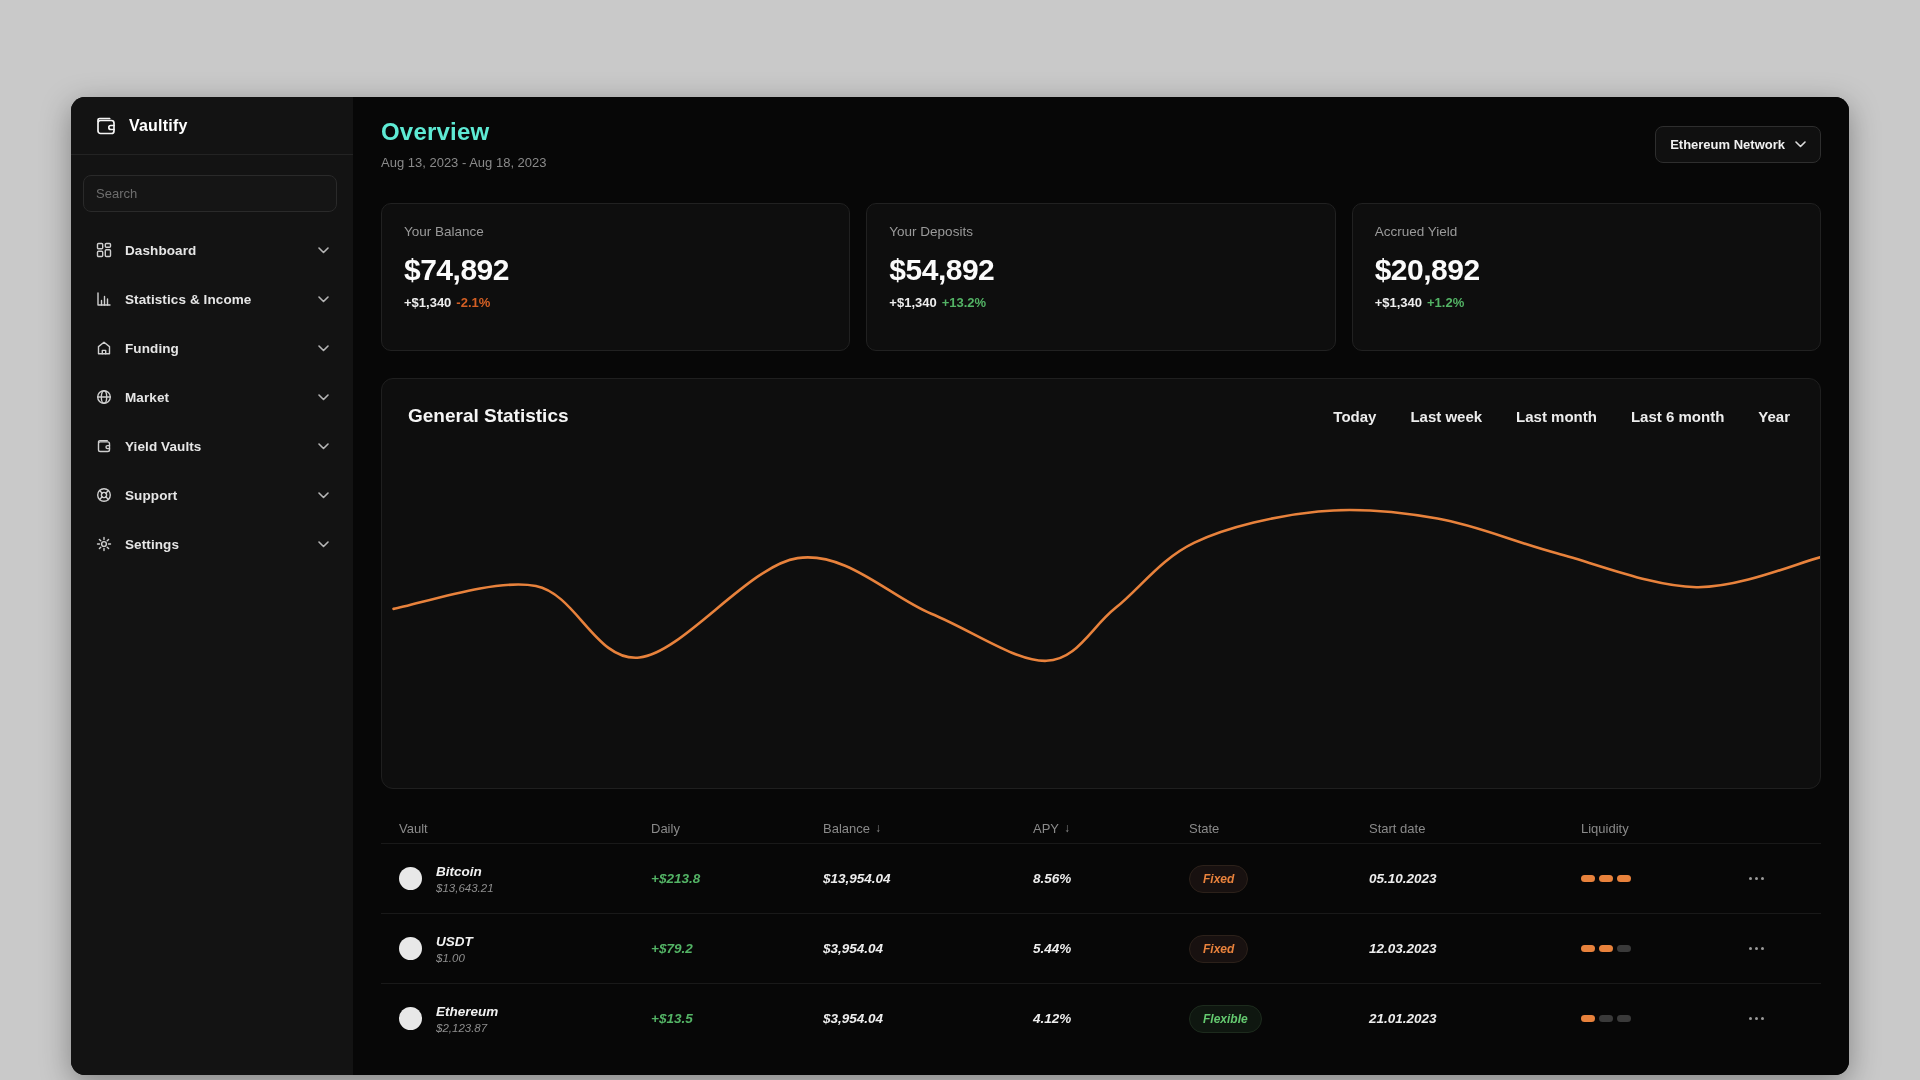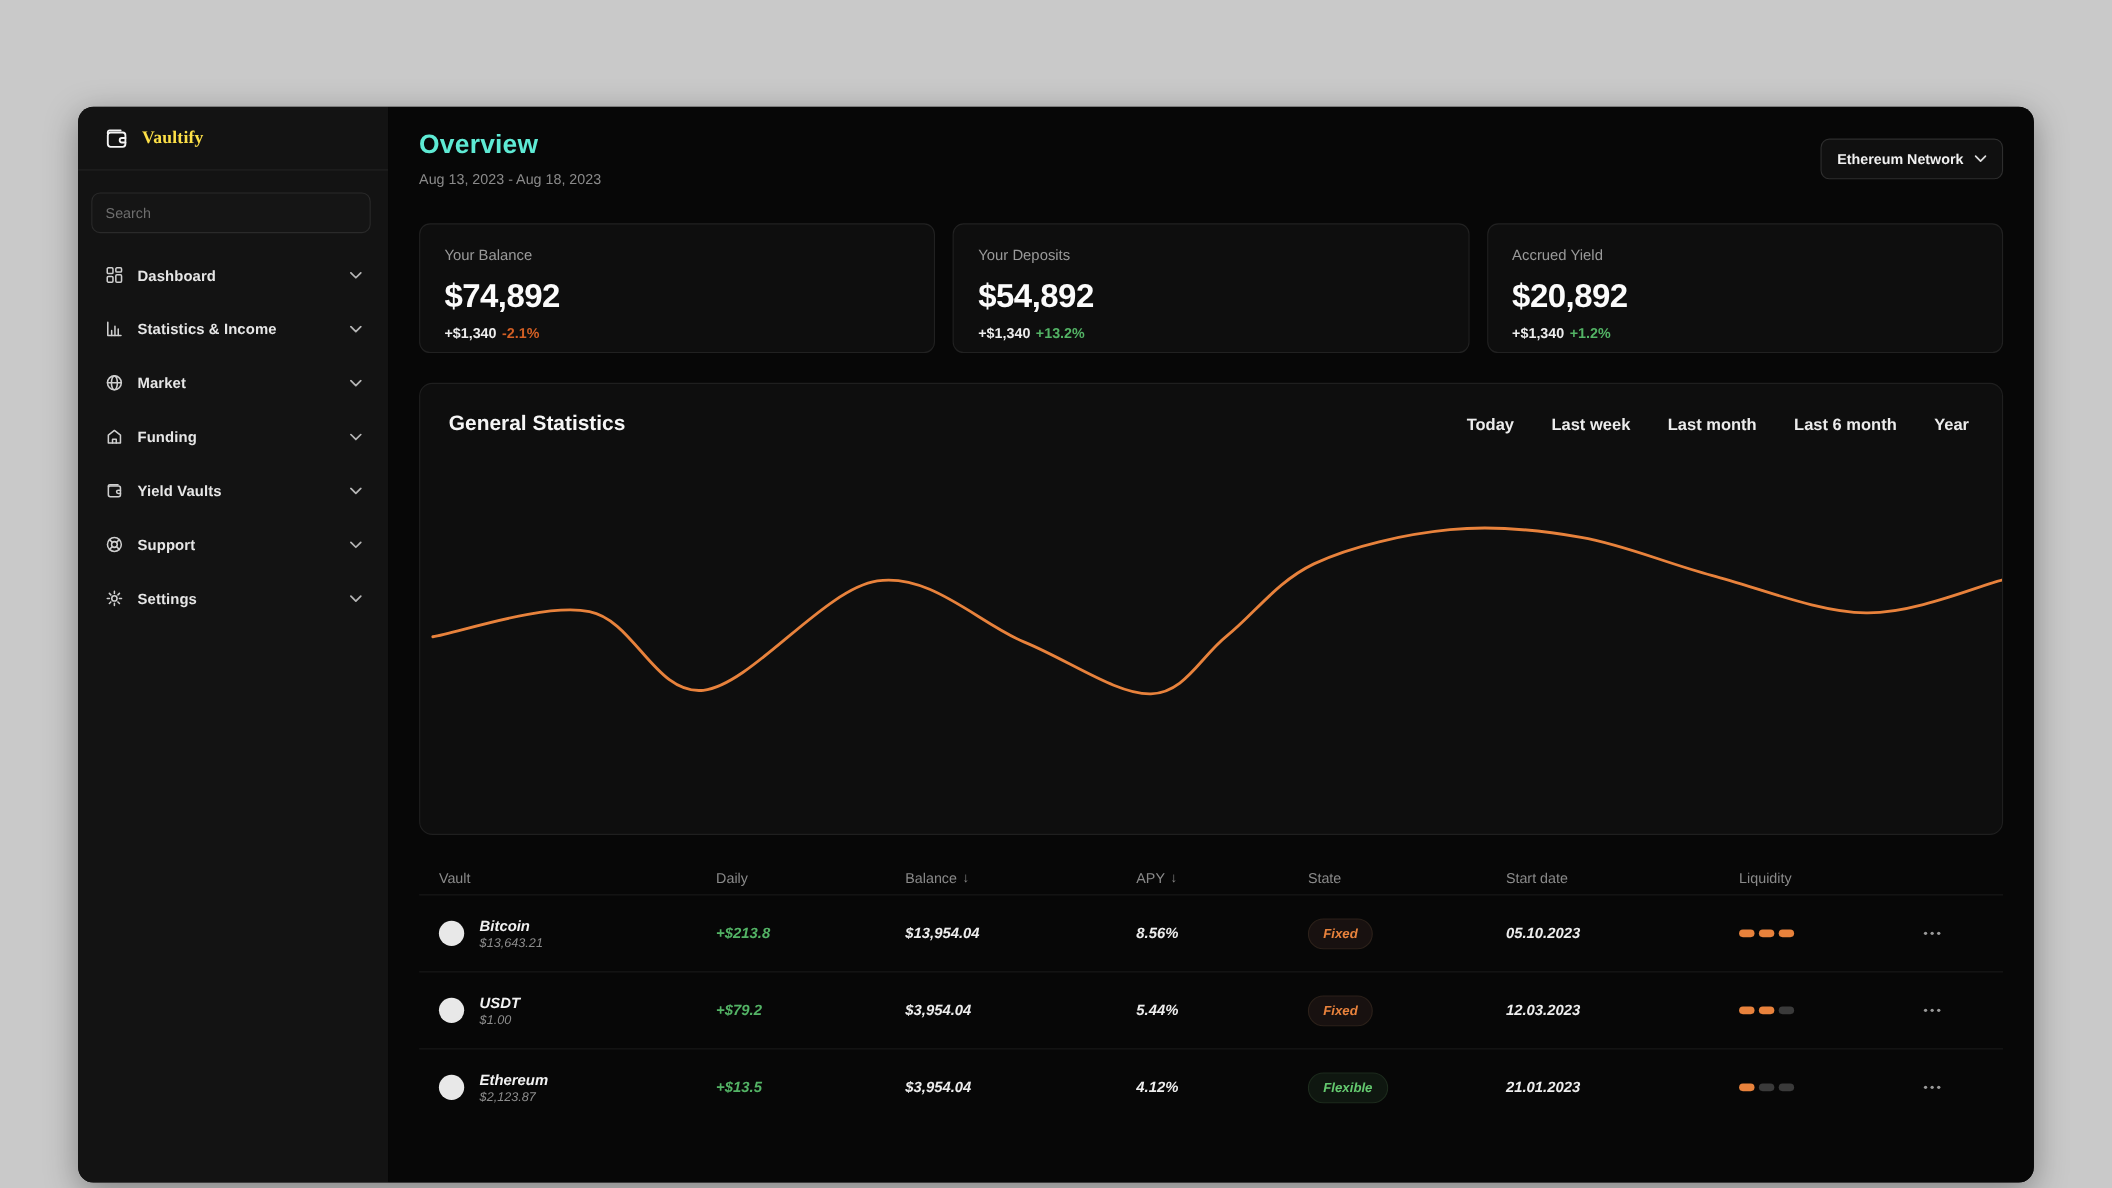--- a/index.html
+++ b/index.html
@@ -6,21 +6,21 @@
   html,body { width:1920px; height:1080px; overflow:hidden; background:#c9c9c9;
               font-family:"Liberation Sans","DejaVu Sans",sans-serif; }
   .window { position:absolute; left:71px; top:97px; width:1778px; height:978px;
             background:#070707; border-radius:14px; overflow:hidden; display:flex;
             box-shadow:0 8px 30px rgba(0,0,0,.35); }
   
   .sidebar { width:282px; min-width:282px; background:#131313; display:flex; flex-direction:column; }
   .logo-row { height:58px; display:flex; align-items:center; padding:0 24px;
               border-bottom:1px solid #232323; }
   .logo-row svg { margin-right:12px; }
-  .logo-text { color:#fde047; font-size:16px; font-weight:700; letter-spacing:.2px;font-family:Liberation Serif, serif; }
+  .logo-text { color:#ffffff; font-size:16px; font-weight:700; letter-spacing:.2px; }
   .search-wrap { margin:20px 16px 18px 12px; }
   .search-input { width:100%; height:37px; background:#151515; border:1px solid #2a2a2a;
                   border-radius:8px; color:#e5e5e5; font-size:13px; padding:0 12px; outline:none;
                   font-family:inherit; }
   .search-input::placeholder { color:#6e6e6e; }
   .nav { display:flex; flex-direction:column; }
   .nav-item { height:40px; margin:0 14px 9px 12px; display:flex; align-items:center;
               padding:0 10px 0 12px; border-radius:8px; cursor:pointer; color:#e6e6e6; }
   .nav-icon { width:17px; height:17px; margin-right:13px; display:flex; align-items:center;
               justify-content:center; color:#cfcfcf; }
@@ -29,21 +29,21 @@
   
   .main { flex:1; position:relative; padding:0 28px; background:#070707; }
   .page-head { margin-top:21px; display:flex; justify-content:space-between; align-items:flex-start; }
   .page-title { color:#5eead4; font-size:24px; font-weight:700; letter-spacing:.2px; }
   .page-sub { color:#8a8a8a; font-size:13px; margin-top:9px; }
   .net-btn { margin-top:8px; height:37px; padding:0 14px; display:flex; align-items:center; gap:10px;
              background:#101010; border:1px solid #2e2e2e; border-radius:8px; color:#f0f0f0;
              font-size:13px; font-weight:600; cursor:pointer; }
   
   .cards { display:flex; gap:16px; margin-top:33px; }
-  .card { flex:1; height:118px; background:#0e0e0e; border:1px solid #212121; border-radius:10px;
+  .card { flex:1; height:148px; background:#0e0e0e; border:1px solid #212121; border-radius:10px;
           padding:20px 22px; }
   .card-label { color:#9a9a9a; font-size:13.5px; }
   .card-value { color:#fbfbfb; font-size:30px; font-weight:700; letter-spacing:-.5px; margin-top:14px; }
   .card-delta { margin-top:8px; font-size:13px; color:#ededed; font-weight:600; }
   .card-delta .pct { margin-left:5px; font-weight:600; }
   .pct.up { color:#53b365; }
   .pct.down { color:#d35f24; }
   
   .panel { position:relative; margin-top:27px; height:411px; background:#0e0e0e;
            border:1px solid #1f1f1f; border-radius:12px; overflow:hidden; }
@@ -122,40 +122,40 @@
         <span class="nav-label">Statistics &amp; Income</span>
         <span class="nav-chev" hidden="">
           <svg width="11" height="7" viewBox="0 0 11 7" fill="none" stroke="#b5b5b5" stroke-width="1.6" stroke-linecap="round" stroke-linejoin="round">
               <path d="M1 1l4.5 4.5L10 1"></path>
             </svg>
         </span>
       </div>
         <div class="nav-item">
         <span class="nav-icon">
             <svg width="16" height="16" viewBox="0 0 16 16" fill="none" stroke="#cfcfcf" stroke-width="1.4" stroke-linecap="round" stroke-linejoin="round">
+              <path d="M2.5 13.8V6.6L8 2.3l5.5 4.3v7.2z"></path>
+              <path d="M6.3 13.8v-3.4h3.4v3.4"></path>
+            </svg>
+          </span>
+        <span class="nav-label">Funding</span>
+        <span class="nav-chev" hidden="">
+          <svg width="11" height="7" viewBox="0 0 11 7" fill="none" stroke="#b5b5b5" stroke-width="1.6" stroke-linecap="round" stroke-linejoin="round">
+              <path d="M1 1l4.5 4.5L10 1"></path>
+            </svg>
+        </span>
+      </div>
+        <div class="nav-item">
+        <span class="nav-icon">
+            <svg width="16" height="16" viewBox="0 0 16 16" fill="none" stroke="#cfcfcf" stroke-width="1.4" stroke-linecap="round" stroke-linejoin="round">
               <circle cx="8" cy="8" r="6.3"></circle>
               <ellipse cx="8" cy="8" rx="2.7" ry="6.3"></ellipse>
               <path d="M1.7 8h12.6"></path>
             </svg>
           </span>
         <span class="nav-label">Market</span>
-        <span class="nav-chev" hidden="">
-          <svg width="11" height="7" viewBox="0 0 11 7" fill="none" stroke="#b5b5b5" stroke-width="1.6" stroke-linecap="round" stroke-linejoin="round">
-              <path d="M1 1l4.5 4.5L10 1"></path>
-            </svg>
-        </span>
-      </div>
-        <div class="nav-item">
-        <span class="nav-icon">
-            <svg width="16" height="16" viewBox="0 0 16 16" fill="none" stroke="#cfcfcf" stroke-width="1.4" stroke-linecap="round" stroke-linejoin="round">
-              <path d="M2.5 13.8V6.6L8 2.3l5.5 4.3v7.2z"></path>
-              <path d="M6.3 13.8v-3.4h3.4v3.4"></path>
-            </svg>
-          </span>
-        <span class="nav-label">Funding</span>
         <span class="nav-chev" hidden="">
           <svg width="11" height="7" viewBox="0 0 11 7" fill="none" stroke="#b5b5b5" stroke-width="1.6" stroke-linecap="round" stroke-linejoin="round">
               <path d="M1 1l4.5 4.5L10 1"></path>
             </svg>
         </span>
       </div>
         <div class="nav-item">
         <span class="nav-icon">
             <svg width="16" height="16" viewBox="0 0 16 16" fill="none" stroke="#cfcfcf" stroke-width="1.4" stroke-linecap="round" stroke-linejoin="round">
               <path d="M2.5 4.6V4c0-.8.6-1.4 1.4-1.4h7.4"></path>

